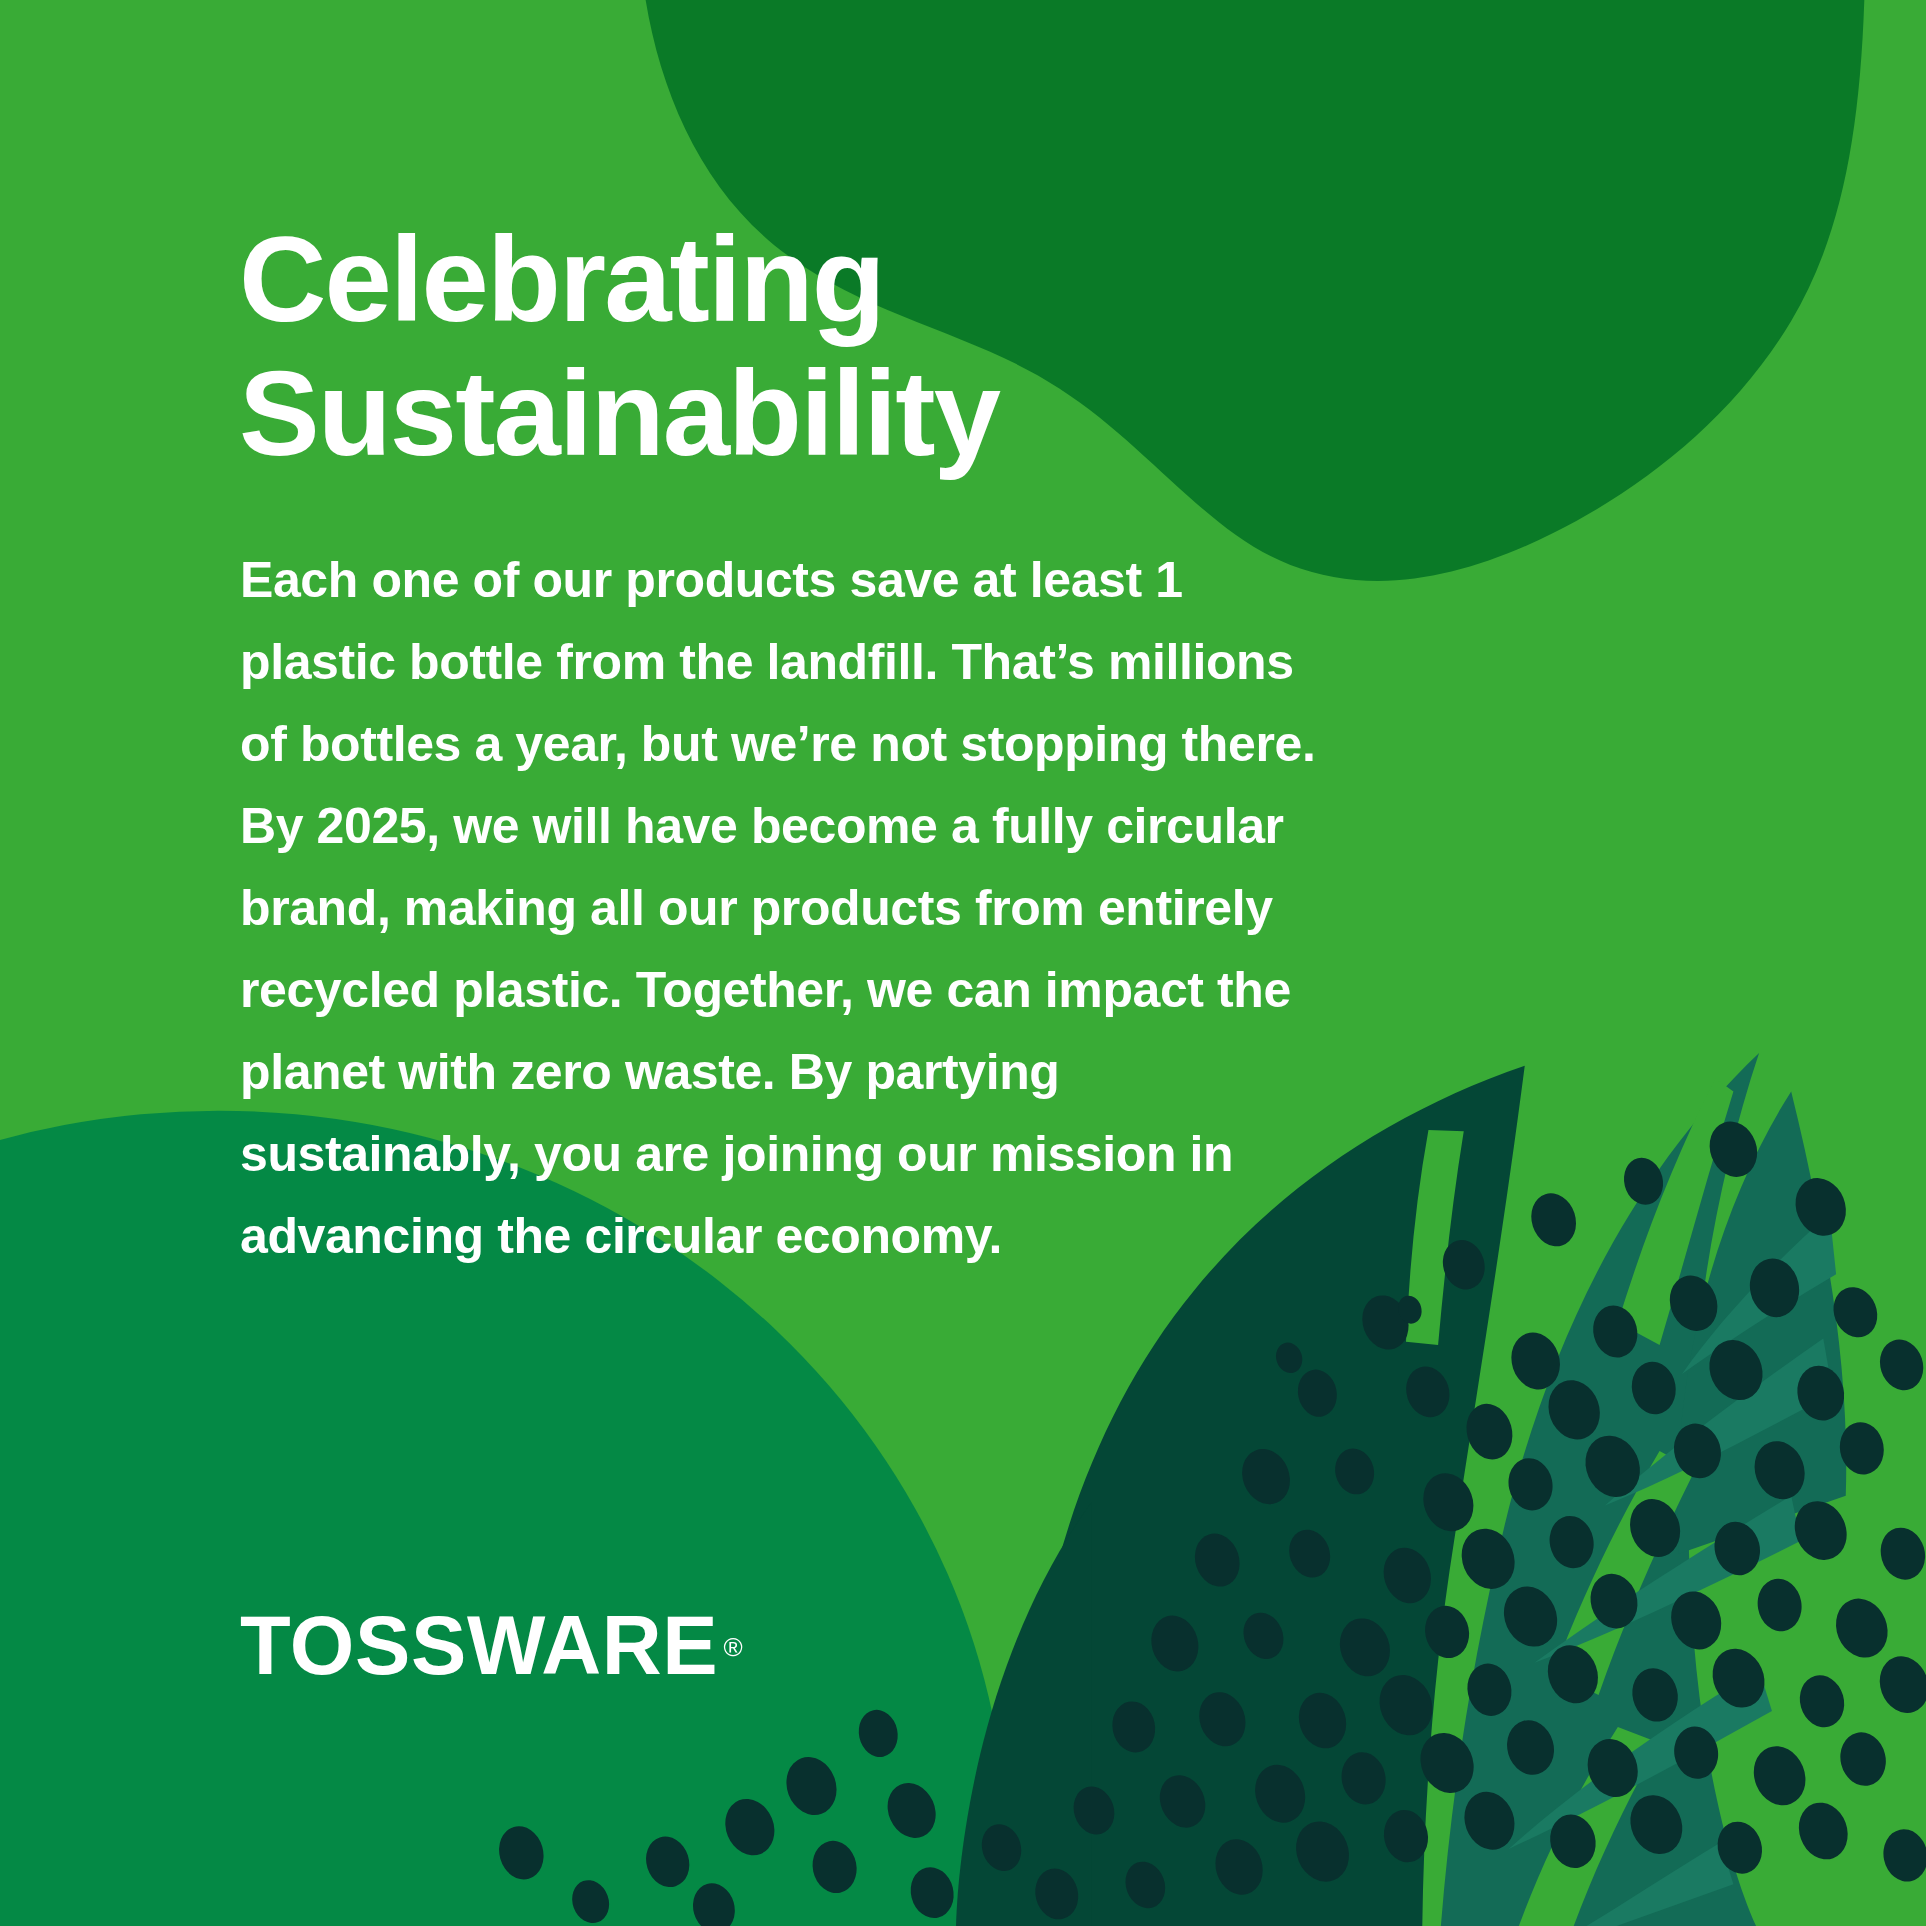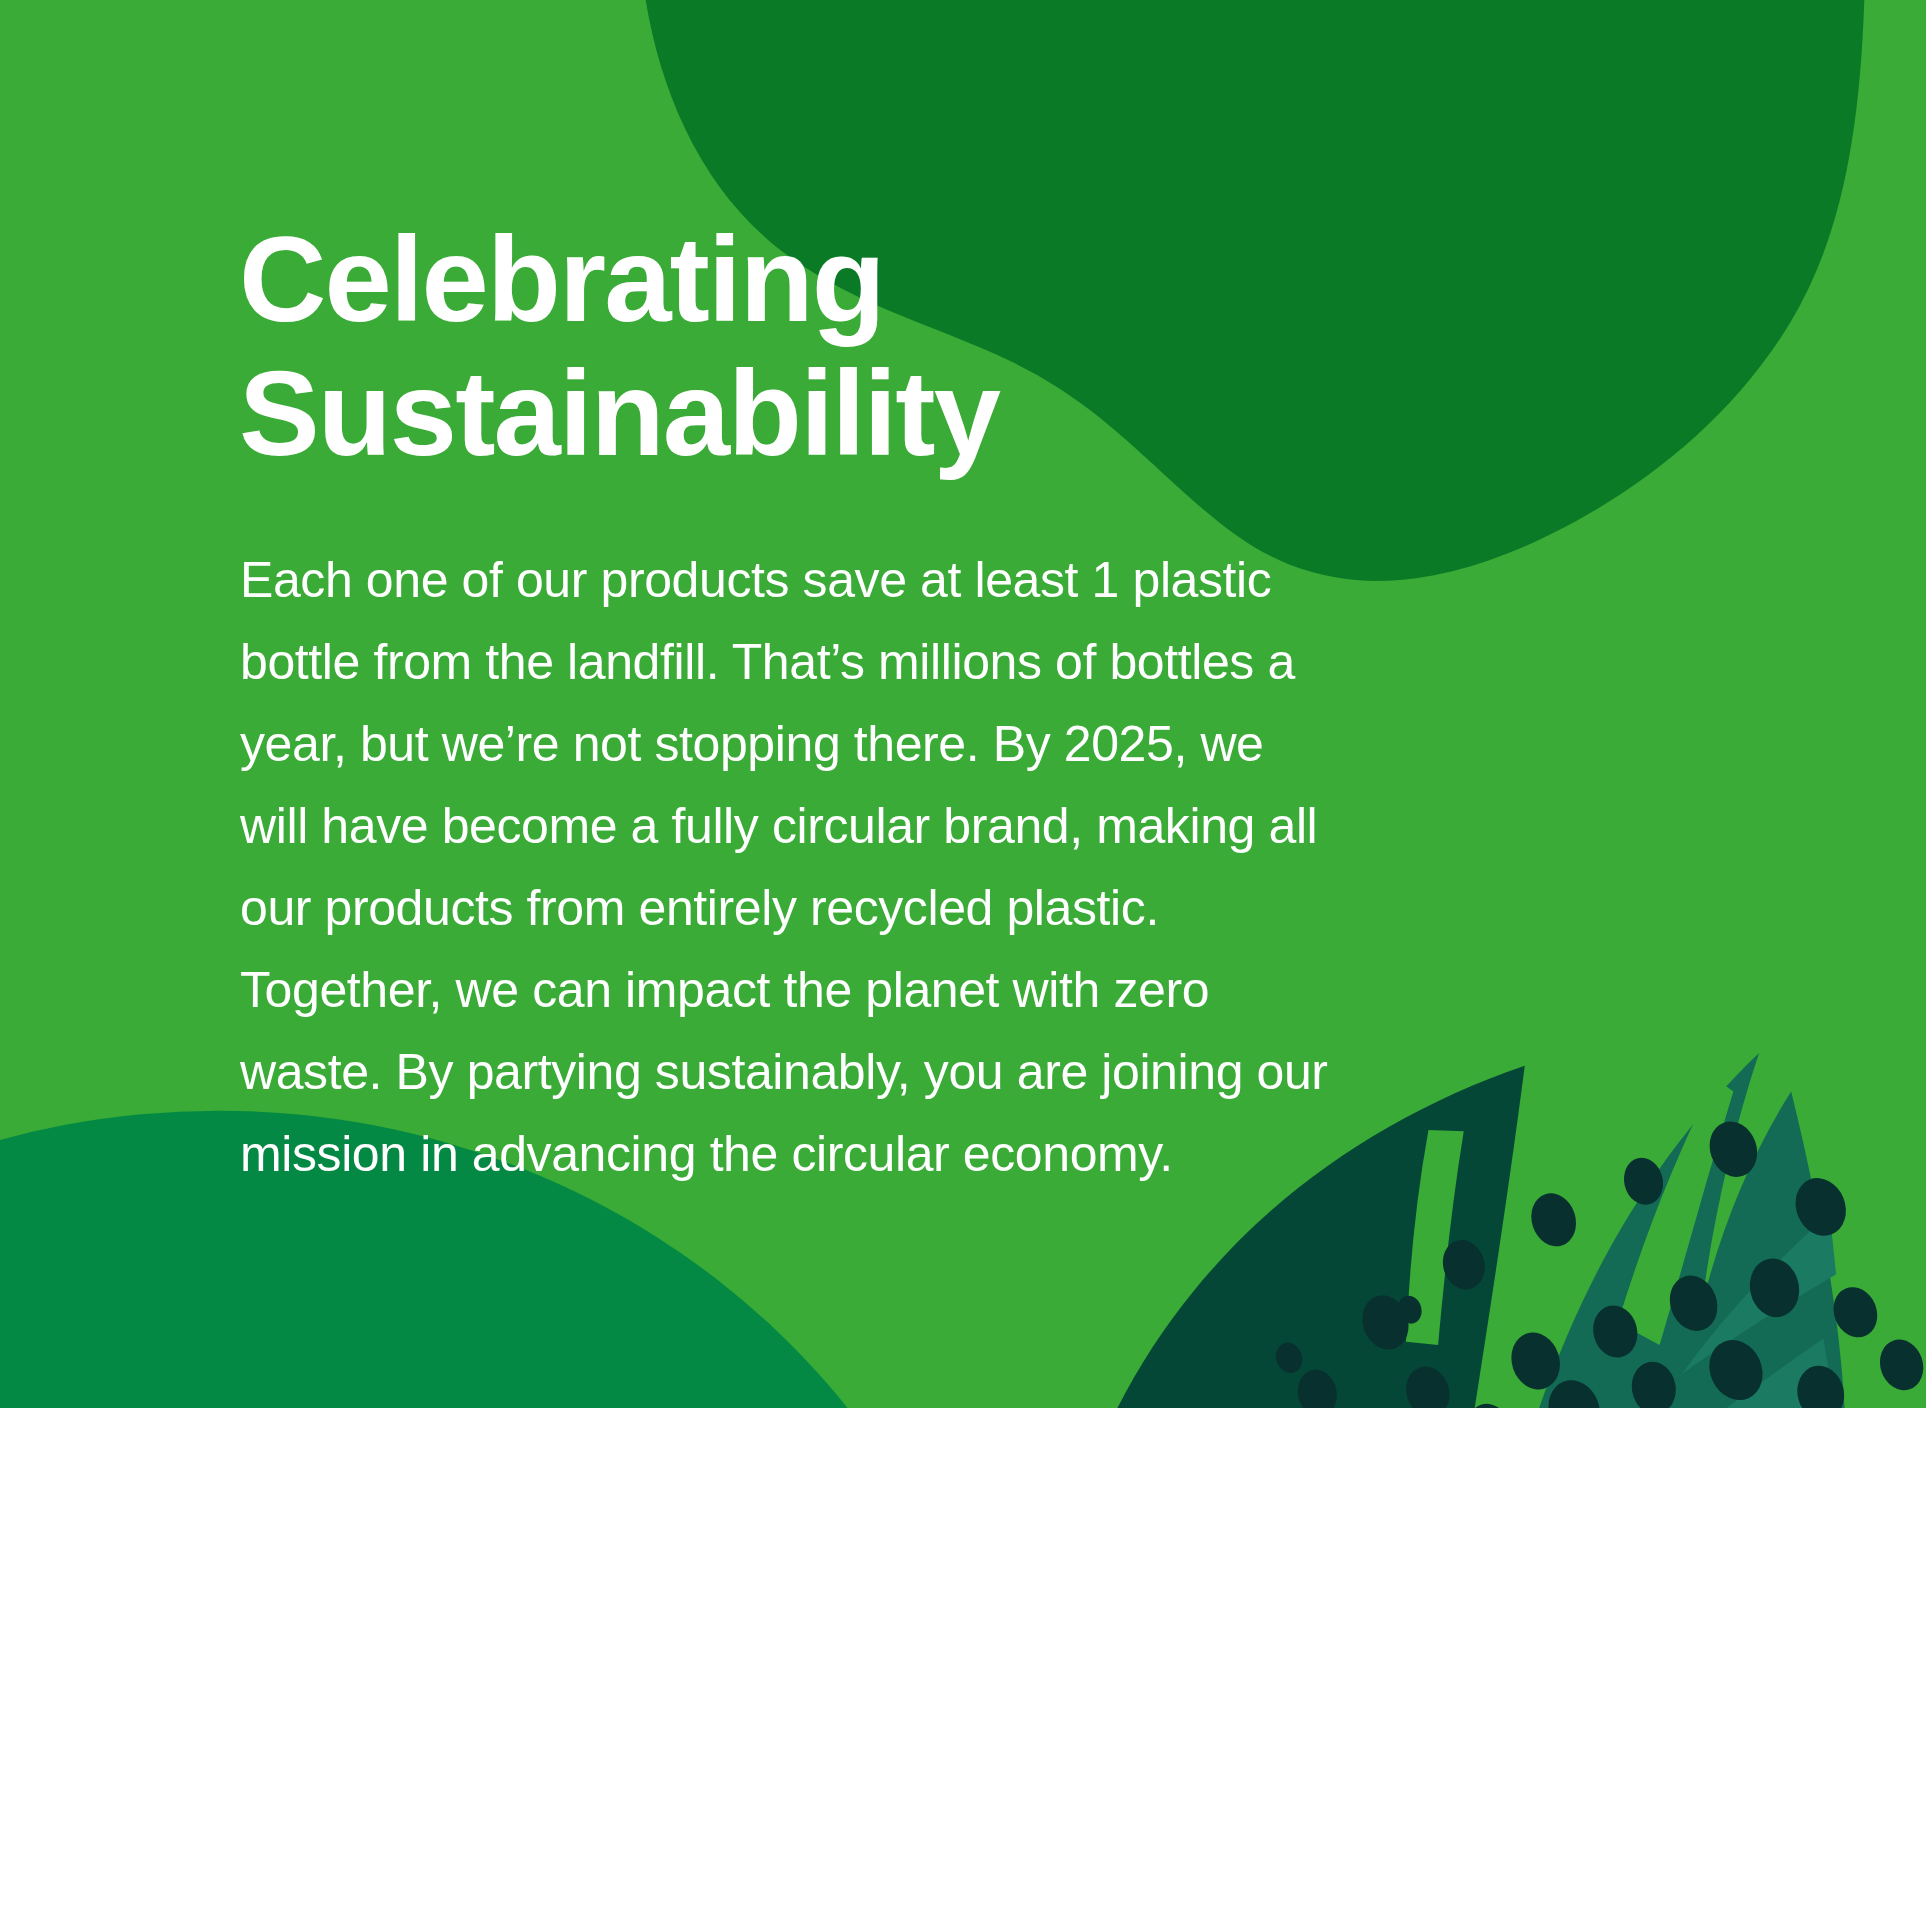--- a/index.html
+++ b/index.html
@@ -4,21 +4,21 @@
 <title>Celebrating Sustainability</title>
 <style>
   html, body {
     margin: 0;
     padding: 0;
     background: #ffffff;
   }
   #poster {
     position: relative;
     width: 1926px;
-    height: 1408px;
+    height: 1926px;
     overflow: hidden;
     background: #39AB36;
     font-family: "Liberation Sans", sans-serif;
   }
   #bg-svg {
     position: absolute;
     inset: 0;
     width: 1926px;
     height: 1926px;
     display: block;
@@ -43,21 +43,21 @@
     white-space: pre-line;
   }
   #body-copy {
     position: absolute;
     left: 240px;
     top: 539px;
     width: 1104px;
     margin: 0;
     color: #ffffff;
     font-family: "Liberation Sans", sans-serif;
-    font-weight: 400;
+    font-weight: 700;
     font-size: 50px;
     line-height: 82px;
     letter-spacing: -0.4px;
   }
   #logo {
     position: absolute;
     left: 240px;
     top: 1604px;
     display: flex;
     align-items: center;

